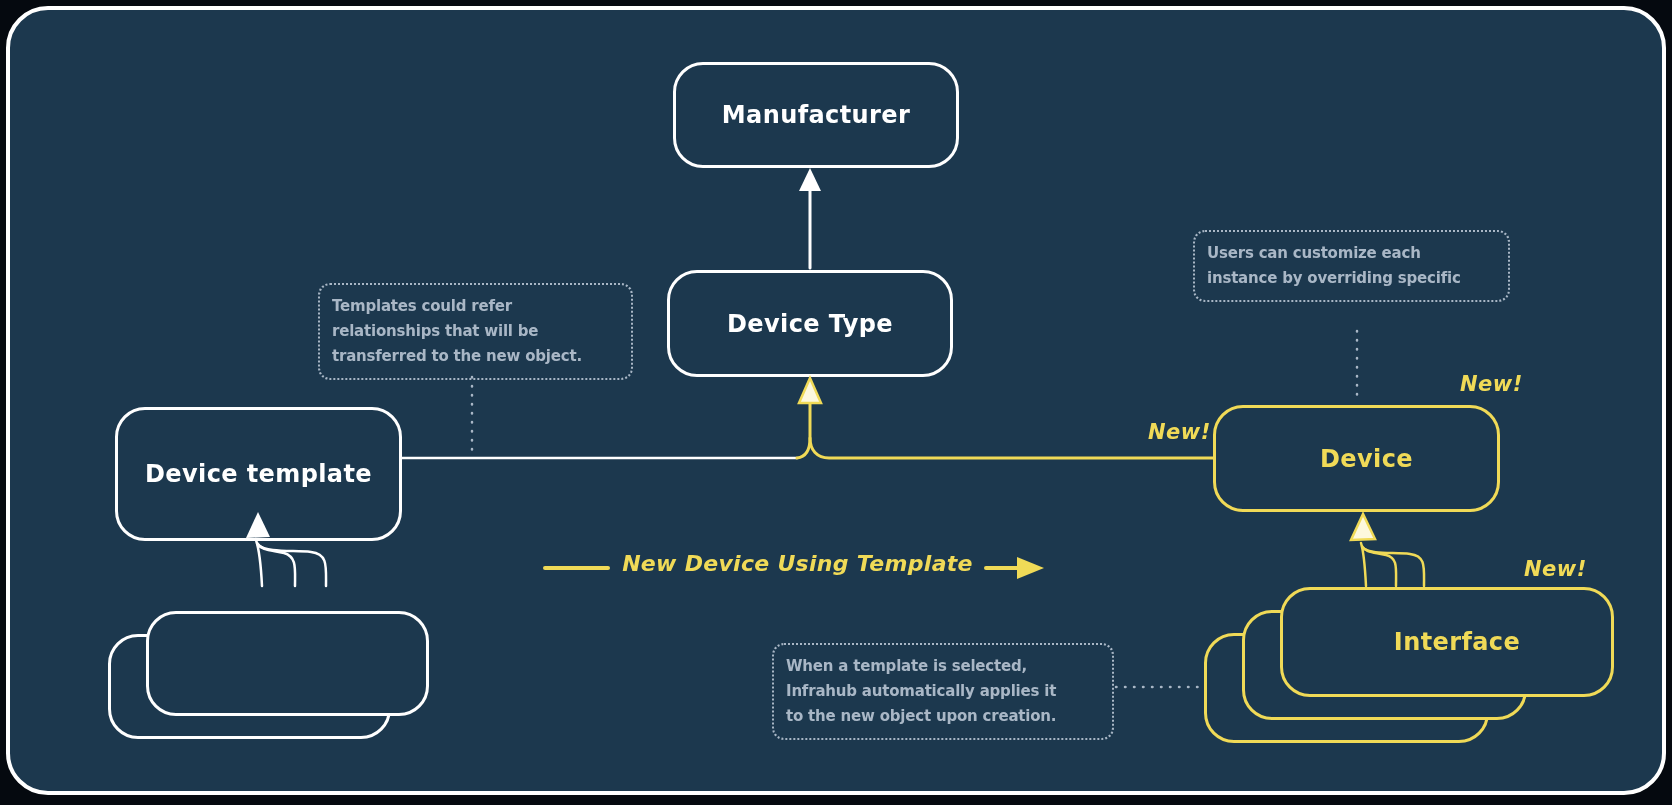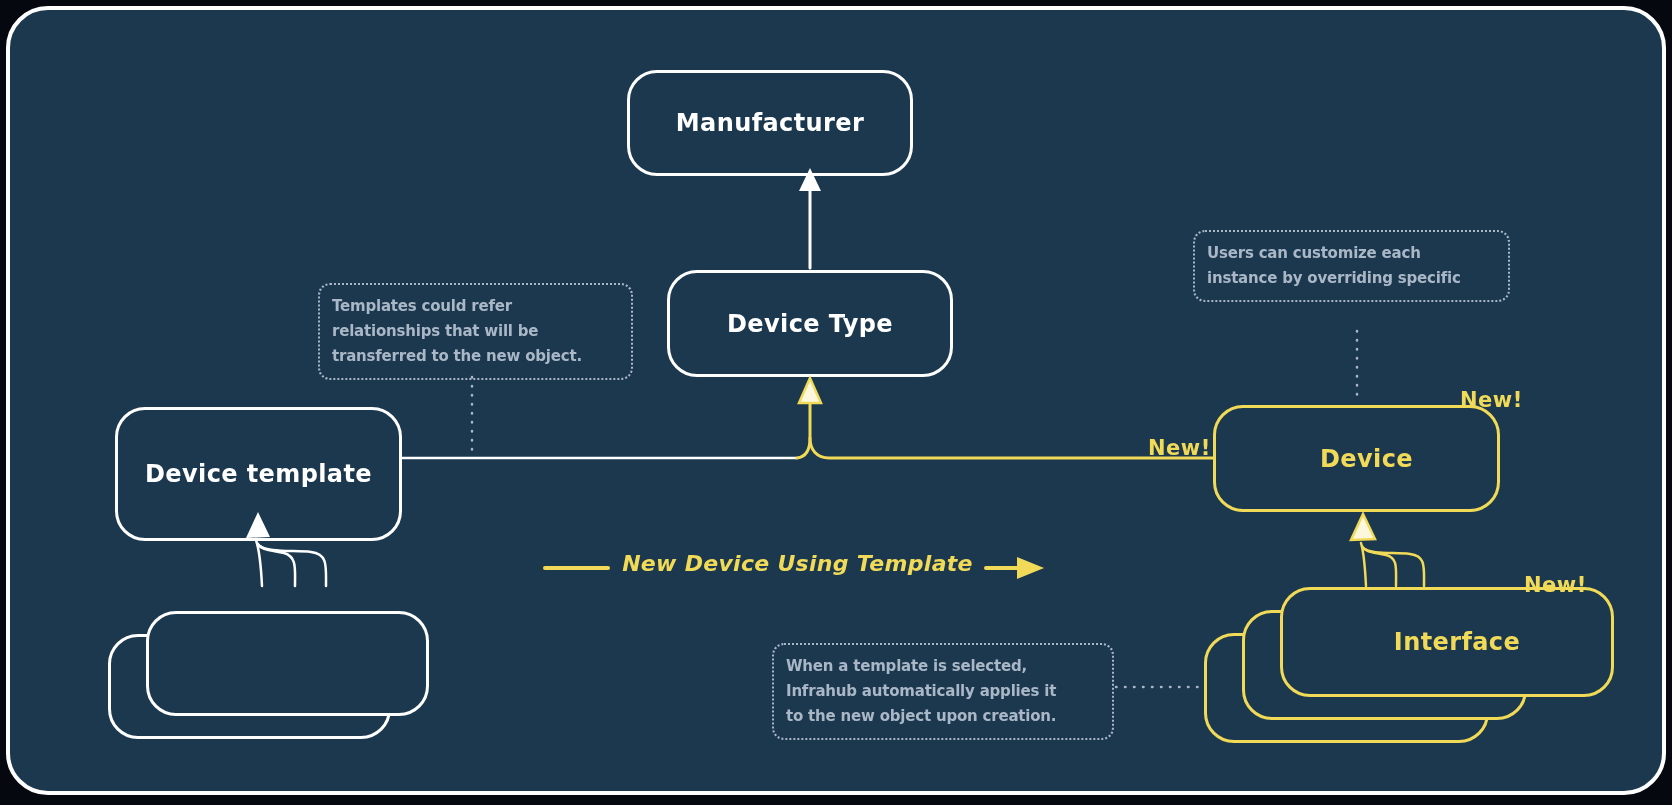--- a/index.html
+++ b/index.html
@@ -15,21 +15,21 @@
     background:var(--canvas-bg);display:flex;align-items:center;justify-content:center;
     color:var(--ink);font-size:24px;font-weight:bold;letter-spacing:.4px;z-index:12;}
   .node.accent{border-color:var(--accent);color:var(--accent);padding-left:20px;}
   .stackbox{position:absolute;border:3px solid var(--ink);border-radius:30px;
     background:var(--canvas-bg);}
   .stackbox.accent{border-color:var(--accent);}
   .note-box{position:absolute;border:2px dotted var(--note);border-radius:12px;
     color:var(--note);font-size:15px;font-weight:bold;letter-spacing:-.2px;
     padding:9px 12px;line-height:25px;white-space:nowrap;z-index:20;}
   .new-badge{position:absolute;color:var(--accent);font-size:21px;font-weight:bold;
-    letter-spacing:.5px;z-index:30;margin-top:16px;}
+    font-style:italic;letter-spacing:.5px;z-index:30;}
   .flow-label{position:absolute;left:605px;top:551px;width:385px;text-align:center;
     color:var(--accent);font-size:22px;font-weight:bold;font-style:italic;
     letter-spacing:.3px;white-space:nowrap;z-index:30;}
   svg.overlay{position:absolute;inset:0;z-index:15;pointer-events:none;}
   .stroke-ink{stroke:var(--ink);} .stroke-accent{stroke:var(--accent);}
   .stroke-note{stroke:var(--note);} .fill-ink{fill:var(--ink);}
   .fill-accent{fill:var(--accent);} .fill-pale{fill:var(--arrowhead-fill);}
   .no-fill{fill:none;}
 </style>
 </head>
@@ -37,21 +37,21 @@
 
 <div class="stage">
   <div class="canvas-frame"></div>
 
   <div class="stackbox" style="left:108px;top:634px;width:283px;height:105px;z-index:9;"></div>
   <div class="stackbox" style="left:146px;top:611px;width:283px;height:105px;z-index:10;"></div>
 
   <div class="stackbox accent" style="left:1204px;top:633px;width:285px;height:110px;z-index:9;"></div>
   <div class="stackbox accent" style="left:1242px;top:610px;width:285px;height:110px;z-index:10;"></div>
 
-  <div class="node" style="left:627px;top:62px;width:286px;height:106px;margin-top:8px;">
+  <div class="node" style="left:673px;top:62px;width:286px;height:106px;">
     <span>Manufacturer</span>
   </div>
 
   <div class="node" style="left:667px;top:270px;width:286px;height:107px;text-align:center;">
     <span>Device Type</span>
   </div>
 
   <div class="node" style="left:115px;top:407px;width:287px;height:134px;">
     <span>Device template</span>
   </div>

